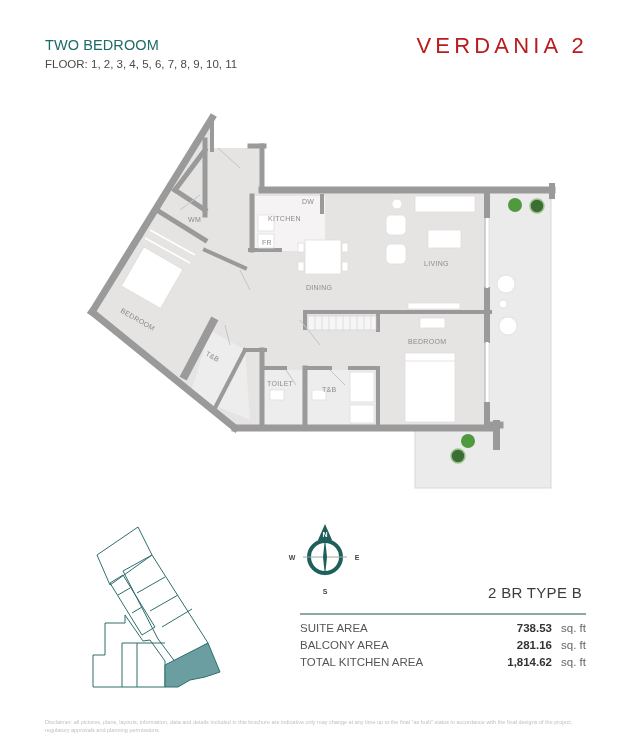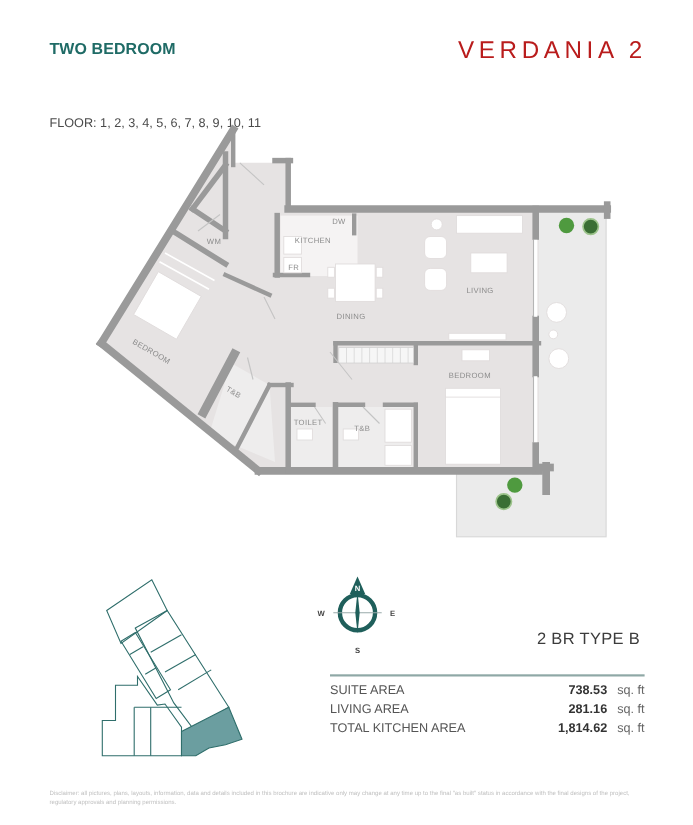--- a/index.html
+++ b/index.html
@@ -1,23 +1,23 @@
 <!DOCTYPE html>
 <html><head>
   <meta charset="utf-8">
   <style>
     html, body { margin: 0; padding: 0; background: #ffffff; }
     body { width: 630px; height: 750px; position: relative; overflow: hidden; font-family: "Liberation Sans", sans-serif; }
-    .hdr-title { position: absolute; left: 45px; top: 37px; font-size: 14.5px; font-weight: bold; color: #1f6b66; letter-spacing: 0.1px; }
-    .hdr-floor { position: absolute; left: 45px; top: 58px; font-size: 11.5px; color: #4a4a4a; margin-top: 48px; }
+    .hdr-title { position: absolute; left: 45px; top: 37px; font-size: 14.5px; font-weight: normal; color: #1f6b66; letter-spacing: 0.1px; }
+    .hdr-floor { position: absolute; left: 45px; top: 58px; font-size: 11.5px; color: #4a4a4a; }
     .brand { position: absolute; right: 42px; top: 33px; font-size: 22px; color: #b91c1c; letter-spacing: 4.2px; font-weight: normal; }
     .plan { position: absolute; left: 0; top: 100px; width: 630px; height: 400px; }
     .key-plan { position: absolute; left: 80px; top: 515px; width: 170px; height: 180px; }
     .compass { position: absolute; left: 285px; top: 522px; width: 80px; height: 80px; }
-    .unit-type { position: absolute; right: 48px; top: 572px; font-size: 15px; color: #3c3c3c; letter-spacing: 0.3px; }
+    .unit-type { position: absolute; right: 48px; top: 584px; font-size: 15px; color: #3c3c3c; letter-spacing: 0.3px; }
     .divider { position: absolute; left: 300px; top: 613px; width: 286px; height: 2px; background: #8fa8a6; }
     .areas { position: absolute; left: 300px; top: 622px; width: 286px; }
     .area-row { position: relative; height: 17px; font-size: 11.5px; color: #555; }
     .area-label { position: absolute; left: 0; top: 0; }
     .area-val { position: absolute; right: 34px; top: 0; font-weight: bold; color: #333; }
     .area-unit { position: absolute; right: 0; top: 0; color: #666; }
     .disclaimer { position: absolute; left: 45px; top: 718px; width: 540px; font-size: 5.5px; line-height: 8px; color: #c0c0c0; }
     .room-label { font-family: "Liberation Sans", sans-serif; font-size: 7px; fill: #8c8c8c; letter-spacing: 0.3px; }
   </style>
 </head>
@@ -210,21 +210,21 @@
 
 <div class="unit-type">2 BR TYPE B</div>
 <div class="divider"></div>
 <div class="areas">
   <div class="area-row">
     <span class="area-label">SUITE AREA</span>
     <span class="area-val">738.53</span>
     <span class="area-unit">sq. ft</span>
   </div>
   <div class="area-row">
-    <span class="area-label">LIVING AREA</span>
+    <span class="area-label">BALCONY AREA</span>
     <span class="area-val">281.16</span>
     <span class="area-unit">sq. ft</span>
   </div>
   <div class="area-row">
     <span class="area-label">TOTAL KITCHEN AREA</span>
     <span class="area-val">1,814.62</span>
     <span class="area-unit">sq. ft</span>
   </div>
 </div>
 

